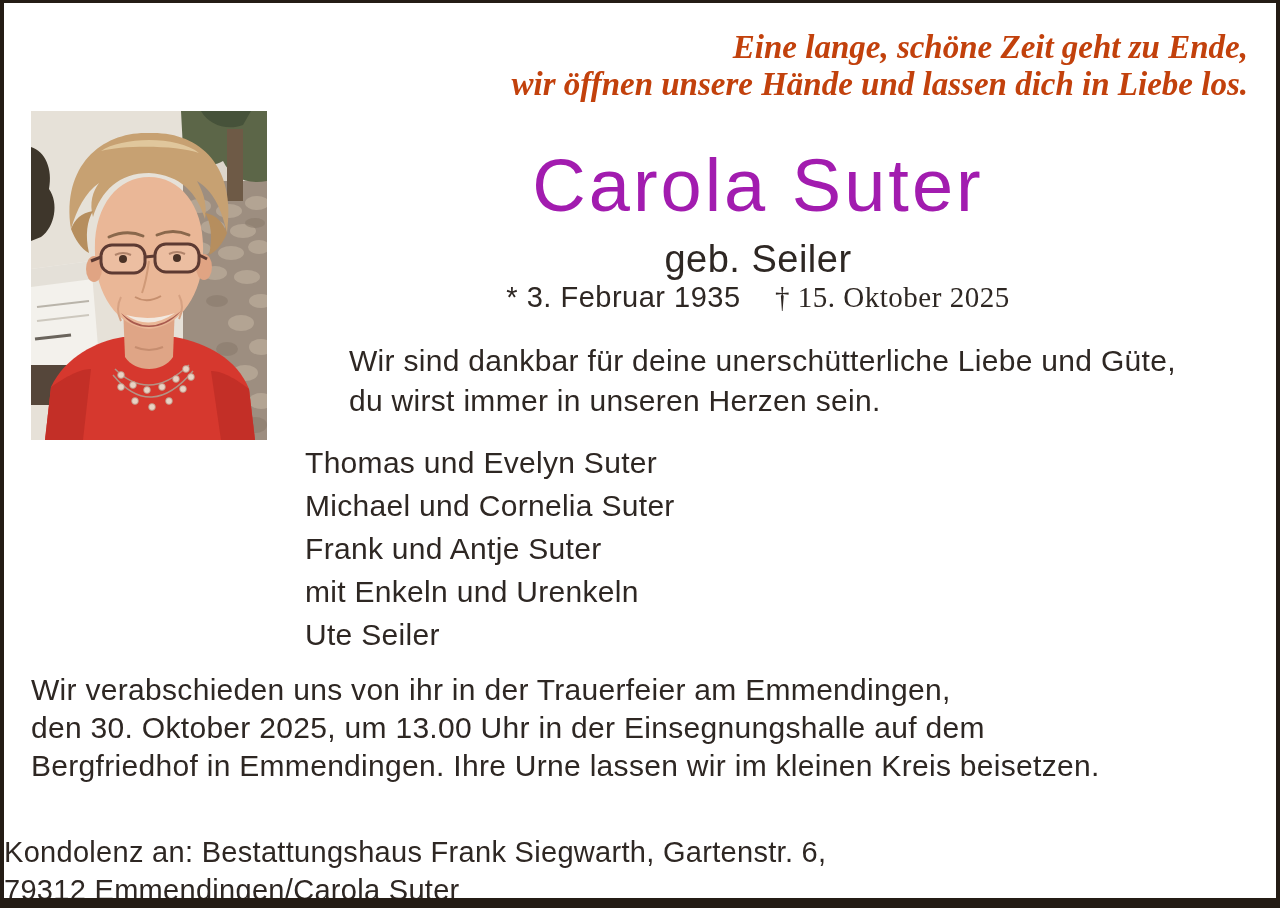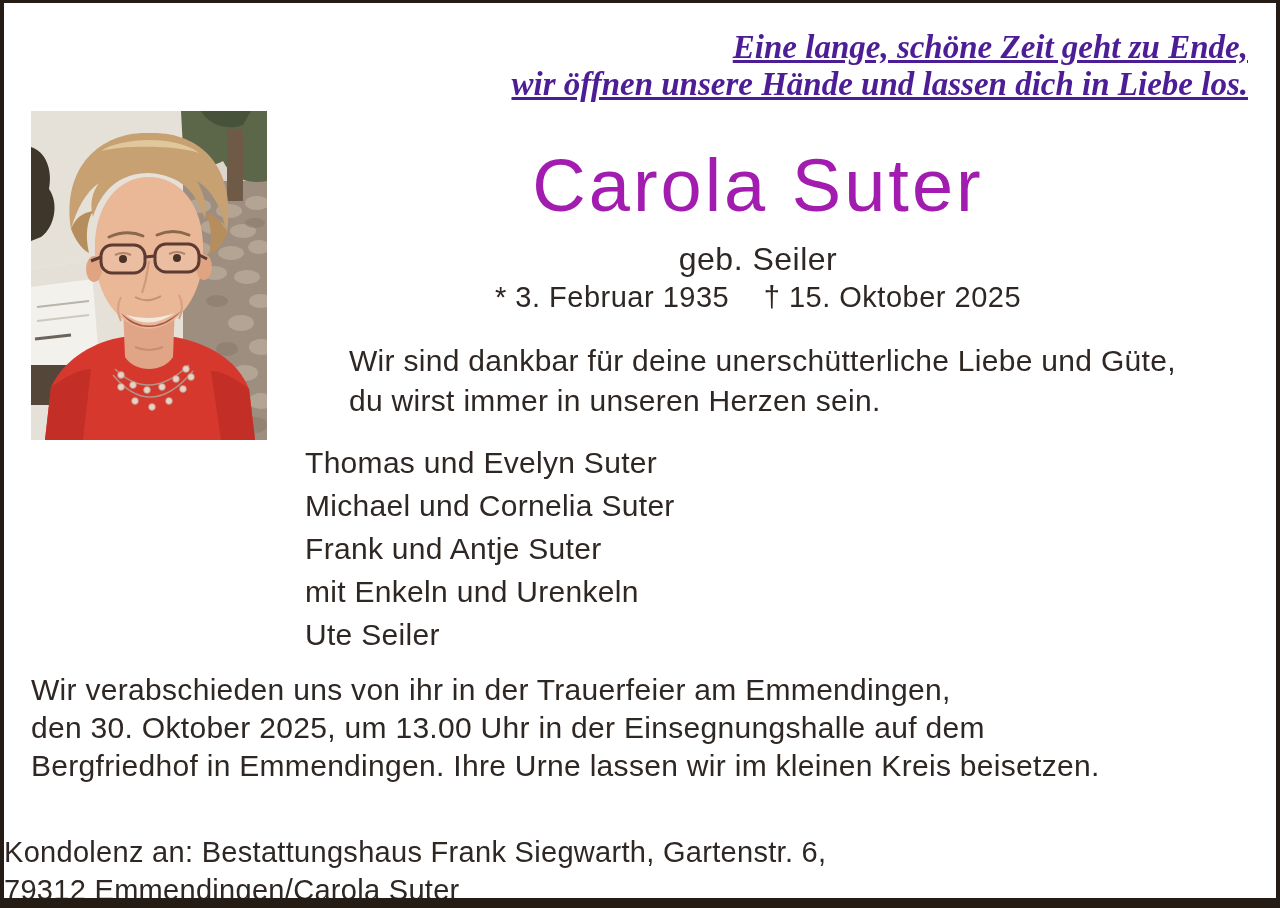--- a/index.html
+++ b/index.html
@@ -23,23 +23,22 @@
   .epigraph {
     position: absolute;
     top: 26px;
     right: 28px;
     text-align: right;
     font-family: "Liberation Serif", "DejaVu Serif", serif;
     font-style: italic;
     font-weight: 600;
     font-size: 33px;
     line-height: 37px;
-    color: #4c1d95;
-    white-space: nowrap;
-    text-decoration: underline;
+    color: #c2410c;
+    white-space: nowrap;
   }
 
   
   .photo {
     position: absolute;
     left: 27px;
     top: 108px;
     width: 236px;
     height: 329px;
     overflow: hidden;
@@ -58,32 +57,32 @@
   .deceased-name {
     font-size: 74px;
     font-weight: 300;
     letter-spacing: 3px;
     line-height: 86px;
     color: #a21caf;
     white-space: nowrap;
   }
   .maiden-name {
     margin-top: 14px;
-    font-size: 32px;
+    font-size: 38px;
     letter-spacing: 0.5px;
     line-height: 32px;
   }
   .dates {
     margin-top: 6px;
     font-size: 29px;
     letter-spacing: 0.5px;
     line-height: 32px;
     white-space: nowrap;
   }
-  .dates .death { margin-left: 26px; }
+  .dates .death { margin-left: 26px; font-family: Liberation Serif, serif; }
 
   .tribute {
     position: absolute;
     left: 297px;
     top: 338px;
     font-size: 30px;
     line-height: 40px;
     letter-spacing: 0.3px;
     white-space: nowrap;
     margin-left: 48px;

